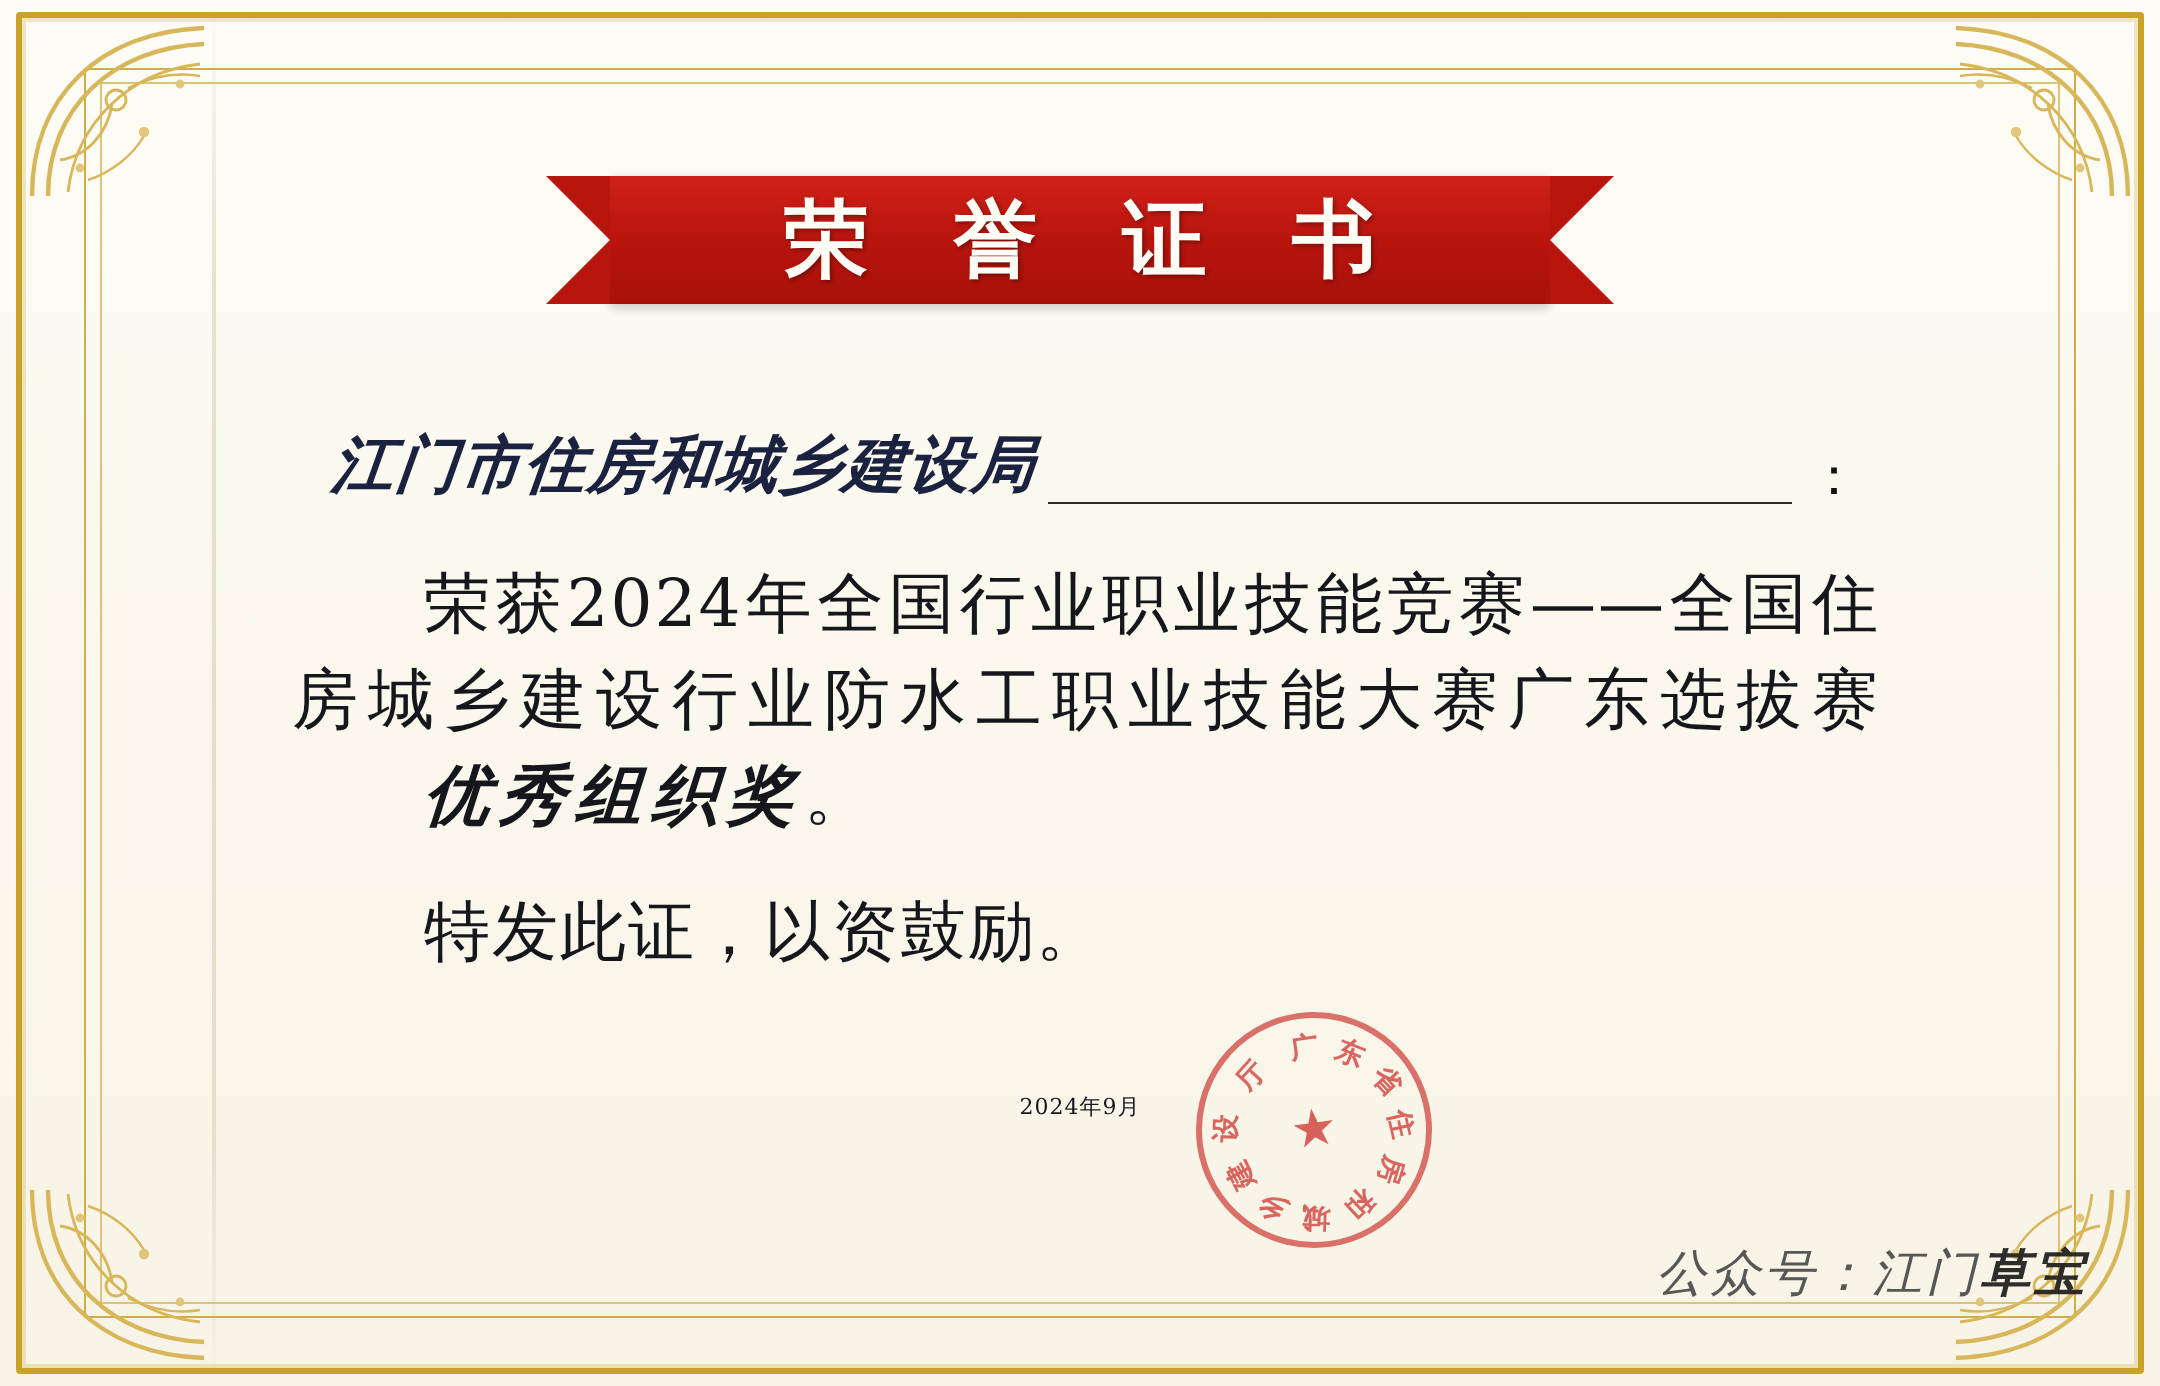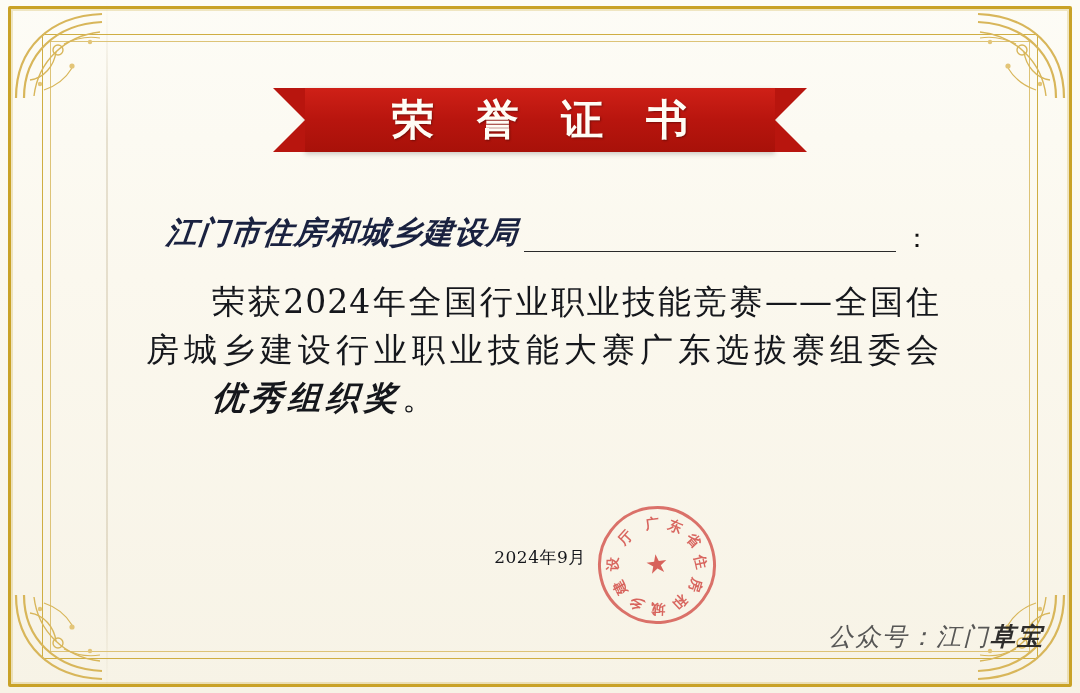--- a/index.html
+++ b/index.html
@@ -189,21 +189,21 @@
   .sig-line1 {
     font-size: 17px;
     letter-spacing: .5px;
   }
   .sig-line2 {
     font-size: 17px;
     margin-top: 12px;
     letter-spacing: .5px;
   }
   .sig-line3 {
-    font-size: 17px;
+    font-size: 11px;
     margin-top: 12px;
     letter-spacing: .5px;
   }
 
   
   .seal {
     position: absolute;
     left: 598px;
     top: 506px;
     width: 112px;
@@ -344,21 +344,22 @@
     </div>
   </div>
 
   <div class="recipient-row">
     <div class="recipient-name">江门市住房和城乡建设局</div>
     <div class="recipient-rule"></div>
     <div class="recipient-colon">：</div>
   </div>
 
   <div class="body">
-    <div class="para indent"><span>荣获2024年全国行业职业技能竞赛——全国住房城乡建设行业职业技能大赛广东选拔赛组委会</span><span class="award-name">优秀组织奖</span><span>。</span></div>
+    <div class="para indent"><span>荣获2024年全国行业职业技能竞赛——全国住房城乡建设行业防水工职业技能大赛广东选拔赛</span><span class="award-name">优秀组织奖</span><span>。</span></div>
+    <div class="para second">特发此证，以资鼓励。</div>
   </div>
 
   <div class="seal">
     <span class="seal-star">★</span>
     <span class="seal-char" style="left:50px; top:6px; transform:rotate(0deg);">广</span>
     <span class="seal-char" style="left:72px; top:12px; transform:rotate(30deg);">东</span>
     <span class="seal-char" style="left:88px; top:28px; transform:rotate(55deg);">省</span>
     <span class="seal-char" style="left:92px; top:50px; transform:rotate(85deg);">住</span>
     <span class="seal-char" style="left:84px; top:72px; transform:rotate(115deg);">房</span>
     <span class="seal-char" style="left:66px; top:86px; transform:rotate(145deg);">和</span>

